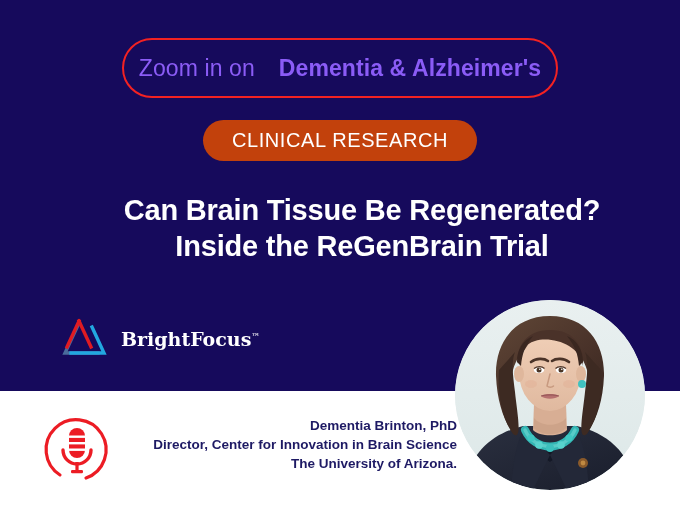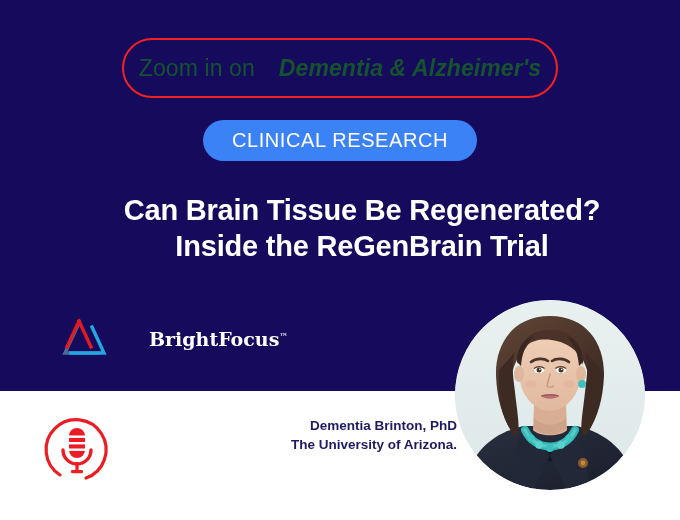--- a/index.html
+++ b/index.html
@@ -25,35 +25,35 @@
   }
 
   
   .eyebrow-pill {
     position:absolute;
     left:122px; top:38px;
     width:436px; height:60px;
     border:2px solid #f32222;
     border-radius:30px;
     display:flex; align-items:center; justify-content:center;
-    color:#14532d;
+    color:#8b5cf6;
     font-size:23px;
     letter-spacing:0.1px;
     white-space:nowrap;
     gap:16px;
   }
   .eyebrow-light { font-weight:400; }
-  .eyebrow-bold  { font-weight:700; margin-left:8px;font-style:italic; }
+  .eyebrow-bold  { font-weight:700; margin-left:8px; }
 
   
   .category-badge {
     position:absolute;
     left:203px; top:120px;
     width:274px; height:41px;
-    background:#3b82f6;
+    background:#c2410c;
     border-radius:21px;
     display:flex; align-items:center; justify-content:center;
     color:#ffffff;
     font-size:20px;
     font-weight:400;
     letter-spacing:0.6px;
     white-space:nowrap;
   }
 
   
@@ -69,21 +69,21 @@
     letter-spacing:-0.2px;
     padding-left:44px;
   }
   .headline .l2 { display:block;text-align:center; }
 
   
   .logo-lockup {
     position:absolute;
     left:60px; top:310px;
     width:210px; height:56px;
-    display:flex; align-items:center;gap:28px;
+    display:flex; align-items:center;
   }
   .logo-mark { width:52px; height:50px; flex:0 0 52px; }
   .logo-words {
     margin-left:9px;
     color:#ffffff;
     font-family:"DejaVu Serif", serif;
     font-weight:700;
     font-size:19px;
     line-height:21px;
     white-space:nowrap;
@@ -277,16 +277,17 @@
 
       <path d="M23 40 A14 14 0 0 0 51 40" fill="none" stroke="#ec1c24" stroke-width="3.4" stroke-linecap="round"></path>
 
       <rect x="35.4" y="52" width="3.2" height="9" fill="#ec1c24"></rect>
       <rect x="31" y="60" width="12" height="3.2" rx="1.2" fill="#ec1c24"></rect>
     </svg>
   </div>
 
   <div class="speaker-credit">
     <div>Dementia Brinton, PhD</div>
+    <div>Director, Center for Innovation in Brain Science</div>
     <div>The University of Arizona.</div>
   </div>
 
 </div>
 
 </body></html>

